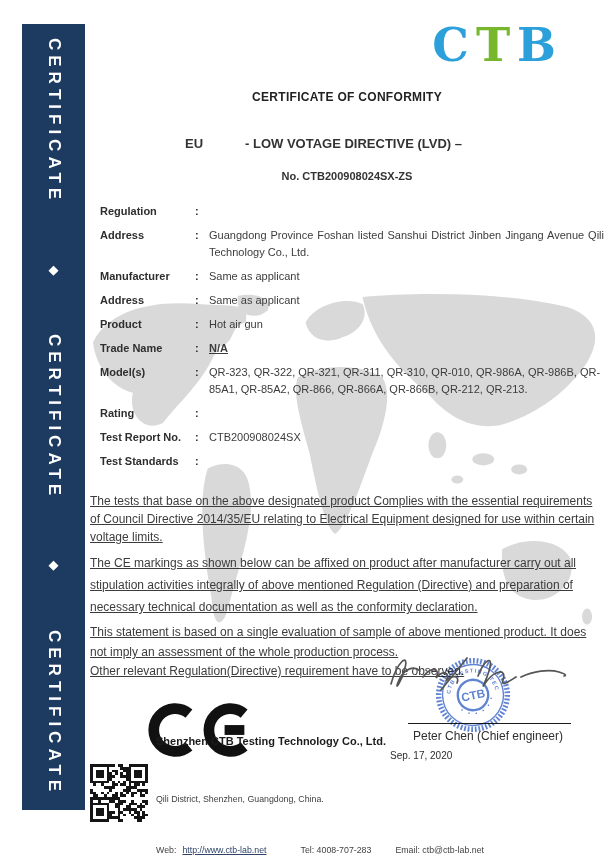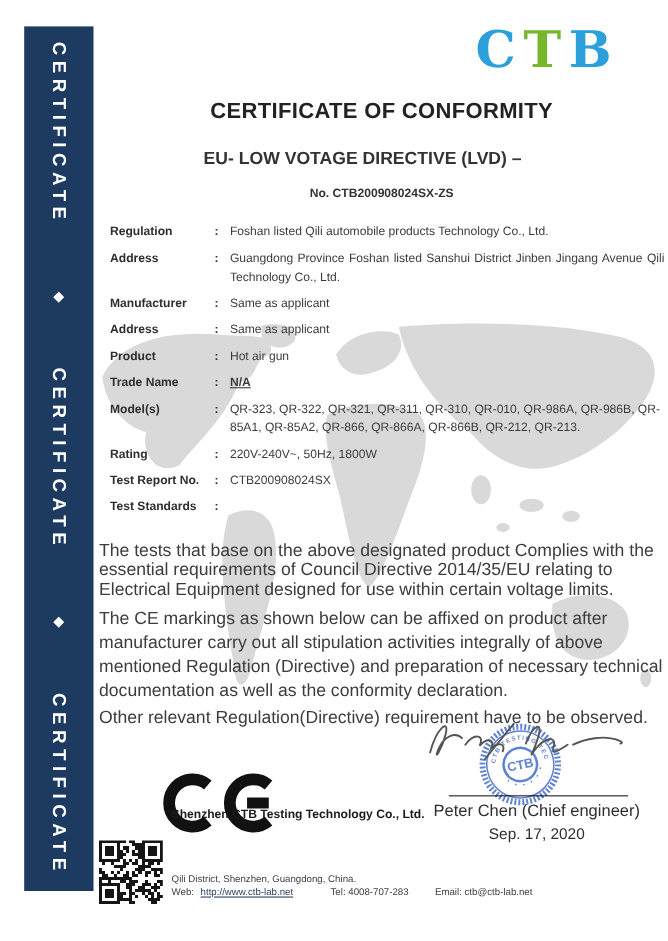--- a/index.html
+++ b/index.html
@@ -30,58 +30,58 @@
 
   
   #logo{position:absolute; top:22px; right:44px; z-index:1;
     font-family:"DejaVu Serif",serif; font-weight:bold; font-size:46px; letter-spacing:7px; line-height:1;}
   #logo .l-blue{color:var(--logo-blue);}
   #logo .l-green{color:var(--logo-green);}
 
   .content{position:absolute; z-index:1;}
 
   #title{left:90px; top:90px; width:514px; text-align:center;
-    font-size:20px; font-weight:bold; color:#222; letter-spacing:.3px;}
-  #directive-line{left:185px; top:136px; display:flex; 
-    font-size:16px; font-weight:bold; color:#333;}
+    font-size:12px; font-weight:bold; color:#222; letter-spacing:.3px;}
+  #directive-line{left:185px; top:136px; display:flex; gap:42px;
+    font-size:13px; font-weight:bold; color:#333;}
   #cert-no{left:90px; top:170px; width:514px; text-align:center;
     font-size:11px; font-weight:bold; color:#333;}
 
   
   #fields{left:100px; top:203px; width:504px;}
   .frow{display:flex; margin-bottom:7px; font-size:11px; line-height:17px;}
   .flabel{width:95px; font-weight:bold; color:#2e2e2e; flex:0 0 95px;}
   .fcolon{width:14px; flex:0 0 14px; font-weight:bold; color:#2e2e2e;}
   .fvalue{flex:1; color:var(--ink);}
   .fvalue.just{text-align:justify;}
   .fvalue.bold{font-weight:bold;text-decoration:underline;}
 
   
   #paras{left:90px; top:492px; width:514px;}
-  #paras p{font-size:16px; line-height:18px; margin-bottom:6px; color:var(--ink);}
+  #paras p{font-size:12px; line-height:18px; margin-bottom:6px; color:var(--ink);text-decoration:underline;}
   #paras p.wide{line-height:22px; margin-bottom:4px;}
   #paras p.mid{line-height:20px; margin-bottom:0;}
 
   
   #ce{left:148px; top:701px; width:112px; height:58px;}
 
   
   #sig-scribble{left:383px; top:644px; width:190px; height:55px; z-index:3;}
   #stamp{left:434px; top:656px; width:78px; height:78px; z-index:2; opacity:.88; mix-blend-mode:multiply;}
   #sig-line{left:408px; top:723px; width:163px; border-top:1.6px solid #1c1c1c; height:0; z-index:1;}
-  #sig-name{left:390px; top:729px; width:196px; text-align:center; font-size:15px; color:#2e2e2e;}
-  #sig-date{left:390px; top:750px; width:196px; text-align:center; font-size:14px; color:#2e2e2e;}
+  #sig-name{left:390px; top:729px; width:196px; text-align:center; font-size:12px; color:#2e2e2e;}
+  #sig-date{left:390px; top:750px; width:196px; text-align:left; font-size:10px; color:#2e2e2e;}
 
   
   #qr{left:90px; top:764px; width:58px; height:58px; background:#fff;}
   #f-company{left:156px; top:735px; font-size:11px; font-weight:bold; color:#1c1c1c;}
   .f-small{font-size:8.8px; color:#3f3f3f;}
   #f-addr1{left:156px; top:781px;}
   #f-addr2{left:156px; top:793.5px;}
-  #f-contact{left:156px; top:806px; display:flex; gap:6px; align-items:center;}
+  #f-contact{left:156px; top:845px; display:flex; gap:6px; align-items:center;}
   #f-web-url{color:#2f4468; text-decoration:underline; margin-right:28px;}
   #f-tel{margin-right:18px;}
 </style>
 </head>
 <body>
 
 <div id="page">
 
   <svg id="watermark" viewBox="0 0 520 370" preserveAspectRatio="none" aria-hidden="true">
     <path d="M5,50 C20,20 60,8 110,12 C150,15 162,10 158,30 C140,35 150,50 130,55 C115,90 95,105 75,130 C55,140 40,120 45,100 C25,95 8,75 5,50 Z"></path>
@@ -112,21 +112,20 @@
   <div id="directive-line" class="content">
     <span>EU</span>
     <span>- LOW VOTAGE DIRECTIVE (LVD) –</span>
   </div>
   <div id="cert-no" class="content">No. CTB200908024SX-ZS</div>
 
   <div id="fields" class="content">
       <div class="frow">
         <div class="flabel">Regulation</div>
         <div class="fcolon">:</div>
-        <div class="fvalue">Foshan listed Qili automobile products Technology Co., Ltd.</div>
       </div>
       <div class="frow">
         <div class="flabel">Address</div>
         <div class="fcolon">:</div>
         <div class="fvalue just">Guangdong Province Foshan listed Sanshui District Jinben Jingang Avenue Qili Technology Co., Ltd.</div>
       </div>
       <div class="frow">
         <div class="flabel">Manufacturer</div>
         <div class="fcolon">:</div>
         <div class="fvalue">Same as applicant</div>
@@ -147,36 +146,36 @@
         <div class="fvalue bold">N/A</div>
       </div>
       <div class="frow">
         <div class="flabel">Model(s)</div>
         <div class="fcolon">:</div>
         <div class="fvalue">QR-323, QR-322, QR-321, QR-311, QR-310, QR-010, QR-986A, QR-986B, QR-85A1, QR-85A2, QR-866, QR-866A, QR-866B, QR-212, QR-213.</div>
       </div>
       <div class="frow">
         <div class="flabel">Rating</div>
         <div class="fcolon">:</div>
-        <div class="fvalue">220V-240V~, 50Hz, 1800W</div>
       </div>
       <div class="frow">
         <div class="flabel">Test Report No.</div>
         <div class="fcolon">:</div>
         <div class="fvalue">CTB200908024SX</div>
       </div>
       <div class="frow">
         <div class="flabel">Test Standards</div>
         <div class="fcolon">:</div>
       </div>
     </div>
 
   <div id="paras" class="content">
       <p>The tests that base on the above designated product Complies with the essential requirements of Council Directive 2014/35/EU relating to Electrical Equipment designed for use within certain voltage limits.</p>
       <p class="wide">The CE markings as shown below can be affixed on product after manufacturer carry out all stipulation activities integrally of above mentioned Regulation (Directive) and preparation of necessary technical documentation as well as the conformity declaration.</p>
+      <p class="mid">This statement is based on a single evaluation of sample of above mentioned product. It does not imply an assessment of the whole production process.</p>
       <p>Other relevant Regulation(Directive) requirement have to be observed.</p>
     </div>
 
   <svg id="ce" class="content" viewBox="0 0 136 70">
     <path d="M49.7,15.1 A26,26 0 1 0 49.7,54.9" fill="none" stroke="#111" stroke-width="13"></path>
     <path d="M116.7,15.1 A26,26 0 1 0 116.7,54.9" fill="none" stroke="#111" stroke-width="13"></path>
     <line x1="93" y1="35" x2="117" y2="35" stroke="#111" stroke-width="12"></line>
   </svg>
 
   <svg id="sig-scribble" class="content" viewBox="0 0 190 55">

